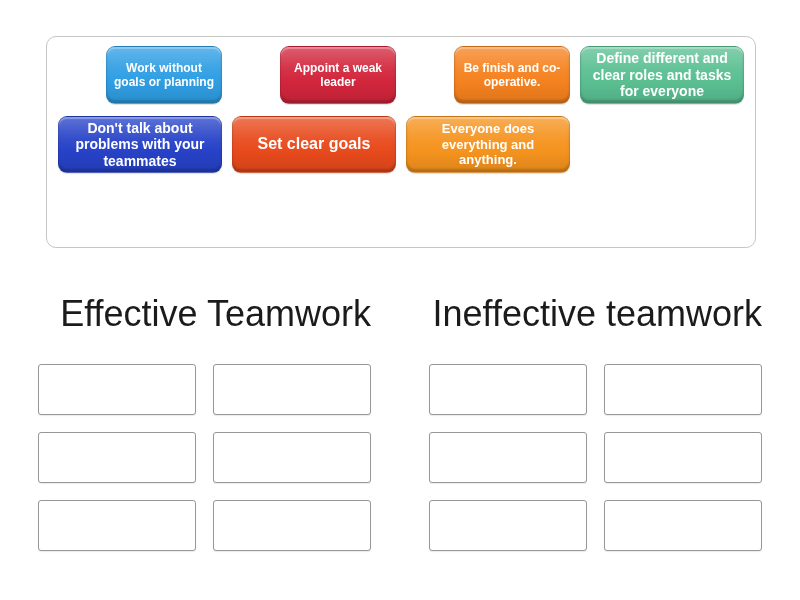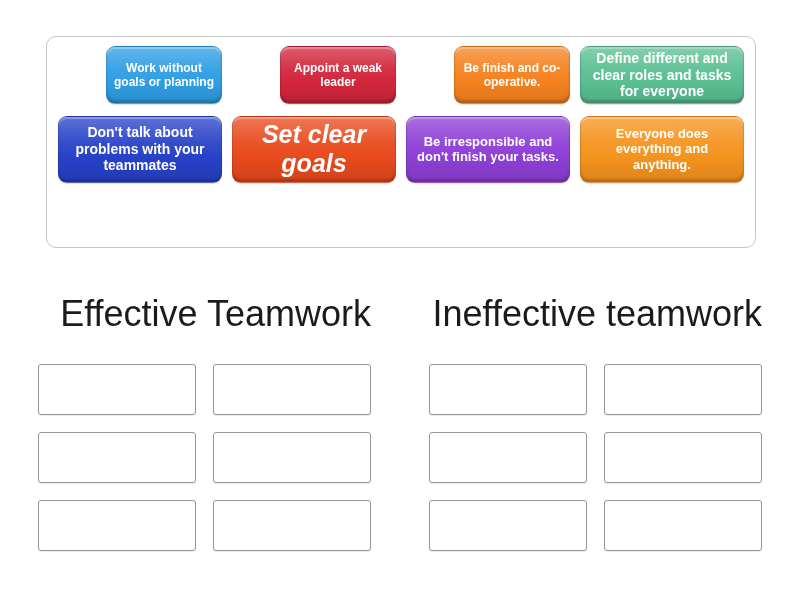--- a/index.html
+++ b/index.html
@@ -48,21 +48,21 @@
       rgba(255,255,255,0.06) 40%,
       rgba(0,0,0,0.00) 62%,
       rgba(0,0,0,0.10) 100%);
     box-shadow: inset 0 2px 1px rgba(255,255,255,0.30),
                 inset 0 -3px 2px rgba(0,0,0,0.18),
                 0 1px 1px rgba(0,0,0,0.12);
     border: 1px solid rgba(0,0,0,0.12);
     cursor: grab;
     line-height: 1.18;
   }
-  .fs-l  { font-size: 25px; font-style: italic; }
+  .fs-l  { font-size: 16px; }
   .fs-m  { font-size: 12px; margin-left: 48px; }
   .fs-s  { font-size: 14px; }
   .fs-xs { font-size: 13px; }
   
   .group-title {
     position: absolute;
     margin: 0;
     width: 333px;
     text-align: right;
     white-space: nowrap;
@@ -109,23 +109,20 @@
     </div>
     <div class="tile fs-s" style="--tile-color: #5abf92;">
       <span>Define different and clear roles and tasks for everyone</span>
     </div>
     <div class="tile fs-s" style="--tile-color: #2742c8;">
       <span>Don't talk about problems with your teammates</span>
     </div>
     <div class="tile fs-l" style="--tile-color: #e84a1c;">
       <span>Set clear goals</span>
     </div>
-    <div class="tile fs-xs" style="--tile-color: #8e3fd6;">
-      <span>Be irresponsible and don't finish your tasks.</span>
-    </div>
     <div class="tile fs-xs" style="--tile-color: #f5931e;">
       <span>Everyone does everything and anything.</span>
     </div>
   </div>
 
   <h2 class="group-title title-left">Effective Teamwork</h2>
   <h2 class="group-title title-right">Ineffective teamwork</h2>
 
   <div class="slots slots-left">
     <div class="slot"></div>

